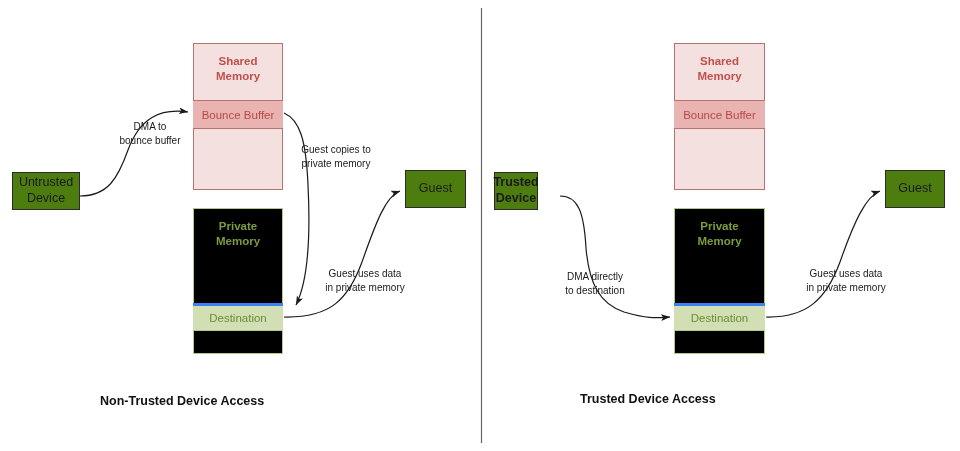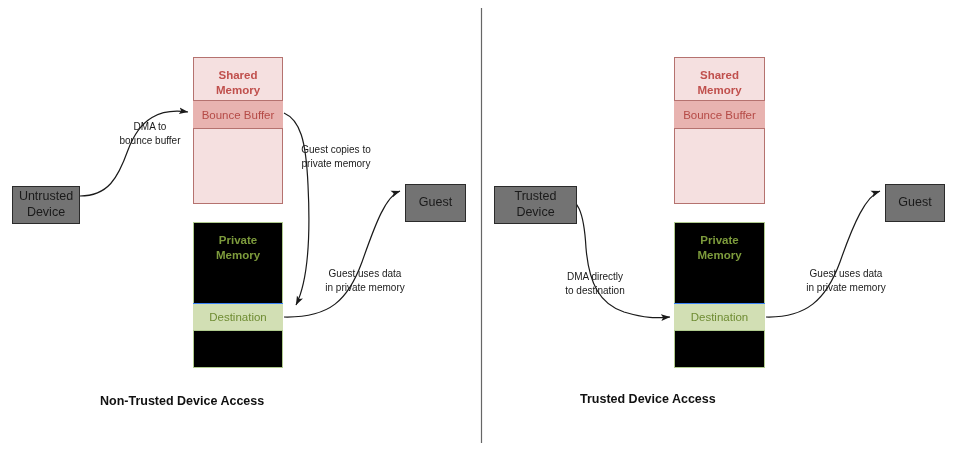--- a/index.html
+++ b/index.html
@@ -23,25 +23,24 @@
     height: 451px;
   }
   .box {
     position: absolute;
     box-sizing: border-box;
     display: flex;
     align-items: center;
     justify-content: center;
     text-align: center;
     line-height: 1.25;
-    margin-top: 14px;
   }
   
   .plain-box {
-    background: #737373;
+    background: #4d7c0f;
     border: 1px solid #2b2b2b;
     color: #1a1a1a;
     font-size: 12.5px;
   }
   
   .region-shared {
     background: #f5e0e0;
     border: 1px solid #b5726f;
   }
   .region-private {
@@ -67,21 +66,21 @@
     font-size: 11.5px;
   }
   .sub-bounce {
     background: #e8b3b0;
     border-top: 1px solid #b5726f;
     border-bottom: 1px solid #b5726f;
     color: #b54a46;
   }
   .sub-dest {
     background: #d2dfb4;
-    border-top: 1px solid #3b82f6;
+    border-top: 3px solid #3b82f6;
     border-bottom: 1px solid #b0ca8e;
     color: #6f8c33;
   }
   .edge-label {
     position: absolute;
     text-align: center;
     font-size: 10px;
     color: #1a1a1a;
     line-height: 1.35;
     white-space: pre-line;
@@ -147,21 +146,21 @@
 
   <div class="edge-label" style="left:95px; top:120px; width:110px;">DMA to
 bounce buffer</div>
   <div class="edge-label" style="left:278px; top:143px; width:116px;">Guest copies to
 private memory</div>
   <div class="edge-label" style="left:310px; top:267px; width:110px;">Guest uses data
 in private memory</div>
 
   <div class="panel-caption" style="left:100px; top:394px; width:300px;">Non-Trusted Device Access</div>
 
-  <div class="box plain-box" style="left:494px; top:172px; width:83px; height:38px;">
+  <div class="box plain-box" style="left:494px; top:172px; width:44px; height:38px;font-weight:bold;">
     <span style="white-space:pre-line;">Trusted
 Device</span>
   </div>
 
   <div class="box region-shared" style="left:674px; top:43px; width:91px; height:147px;">
     <span class="region-title title-shared" style="top:10px; white-space:pre-line;">Shared
 Memory</span>
   </div>
   <div class="subblock sub-bounce" style="left:674px; top:100px; width:91px; height:29px;">
     <span>Bounce Buffer</span>

